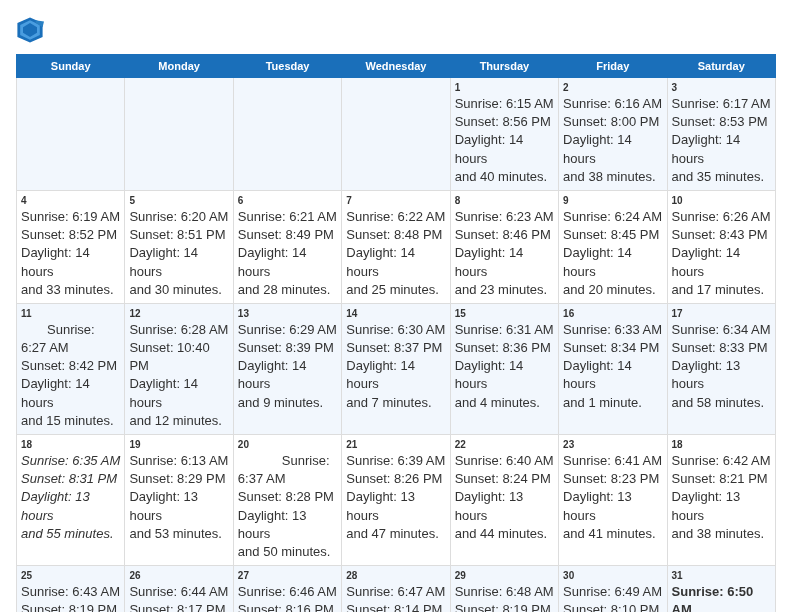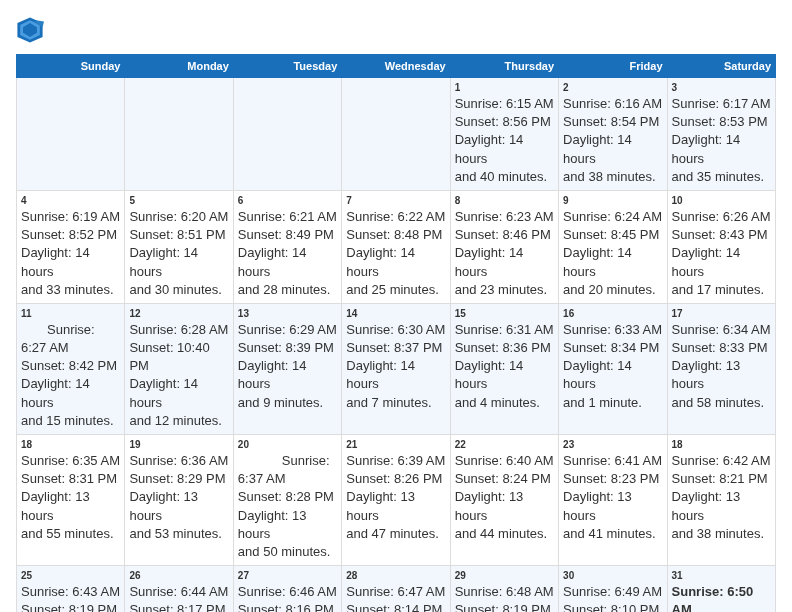--- a/index.html
+++ b/index.html
@@ -58,21 +58,21 @@
       table-layout: fixed;
     }
     thead tr {
       background-color: #1a6fba;
       color: white;
     }
     thead th {
       padding: 5px 4px;
       font-size: 11px;
       font-weight: bold;
-      text-align: right;
+      text-align: center;
       border: 1px solid #1a6fba;
     }
     tbody tr {
       vertical-align: top;
     }
     tbody tr:nth-child(odd) {
       background-color: #f2f7fd;
     }
     tbody tr:nth-child(even) {
       background-color: #ffffff;
@@ -140,21 +140,21 @@
     <tr>
           <td class="empty-cell"></td>
           <td class="empty-cell"></td>
           <td class="empty-cell"></td>
           <td class="empty-cell"></td>
           <td><span class="day-num">1</span><span class="day-info" style="white-space: pre-line;">Sunrise: 6:15 AM
 Sunset: 8:56 PM
 Daylight: 14 hours
 and 40 minutes.</span></td>
           <td><span class="day-num">2</span><span class="day-info" style="white-space: pre-line;">Sunrise: 6:16 AM
-Sunset: 8:54 PM
+Sunset: 8:00 PM
 Daylight: 14 hours
 and 38 minutes.</span></td>
           <td><span class="day-num">3</span><span class="day-info" style="white-space: pre-line;">Sunrise: 6:17 AM
 Sunset: 8:53 PM
 Daylight: 14 hours
 and 35 minutes.</span></td>
         </tr>
         <tr>
           <td><span class="day-num">4</span><span class="day-info" style="white-space: pre-line;">Sunrise: 6:19 AM
 Sunset: 8:52 PM
@@ -209,25 +209,25 @@
           <td><span class="day-num">16</span><span class="day-info" style="white-space: pre-line;">Sunrise: 6:33 AM
 Sunset: 8:34 PM
 Daylight: 14 hours
 and 1 minute.</span></td>
           <td><span class="day-num">17</span><span class="day-info" style="white-space: pre-line;">Sunrise: 6:34 AM
 Sunset: 8:33 PM
 Daylight: 13 hours
 and 58 minutes.</span></td>
         </tr>
         <tr>
-          <td><span class="day-num">18</span><span class="day-info" style="white-space: pre-line;">Sunrise: 6:35 AM
+          <td><span class="day-num">18</span><span class="day-info" style="white-space: pre-line; font-style: italic;">Sunrise: 6:35 AM
 Sunset: 8:31 PM
 Daylight: 13 hours
 and 55 minutes.</span></td>
-          <td><span class="day-num">19</span><span class="day-info" style="white-space: pre-line;">Sunrise: 6:36 AM
+          <td><span class="day-num">19</span><span class="day-info" style="white-space: pre-line;">Sunrise: 6:13 AM
 Sunset: 8:29 PM
 Daylight: 13 hours
 and 53 minutes.</span></td>
           <td><span class="day-num">20</span><span class="day-info" style="white-space: pre-line; margin-left: 44px;">Sunrise: 6:37 AM
 Sunset: 8:28 PM
 Daylight: 13 hours
 and 50 minutes.</span></td>
           <td><span class="day-num">21</span><span class="day-info" style="white-space: pre-line;">Sunrise: 6:39 AM
 Sunset: 8:26 PM
 Daylight: 13 hours

